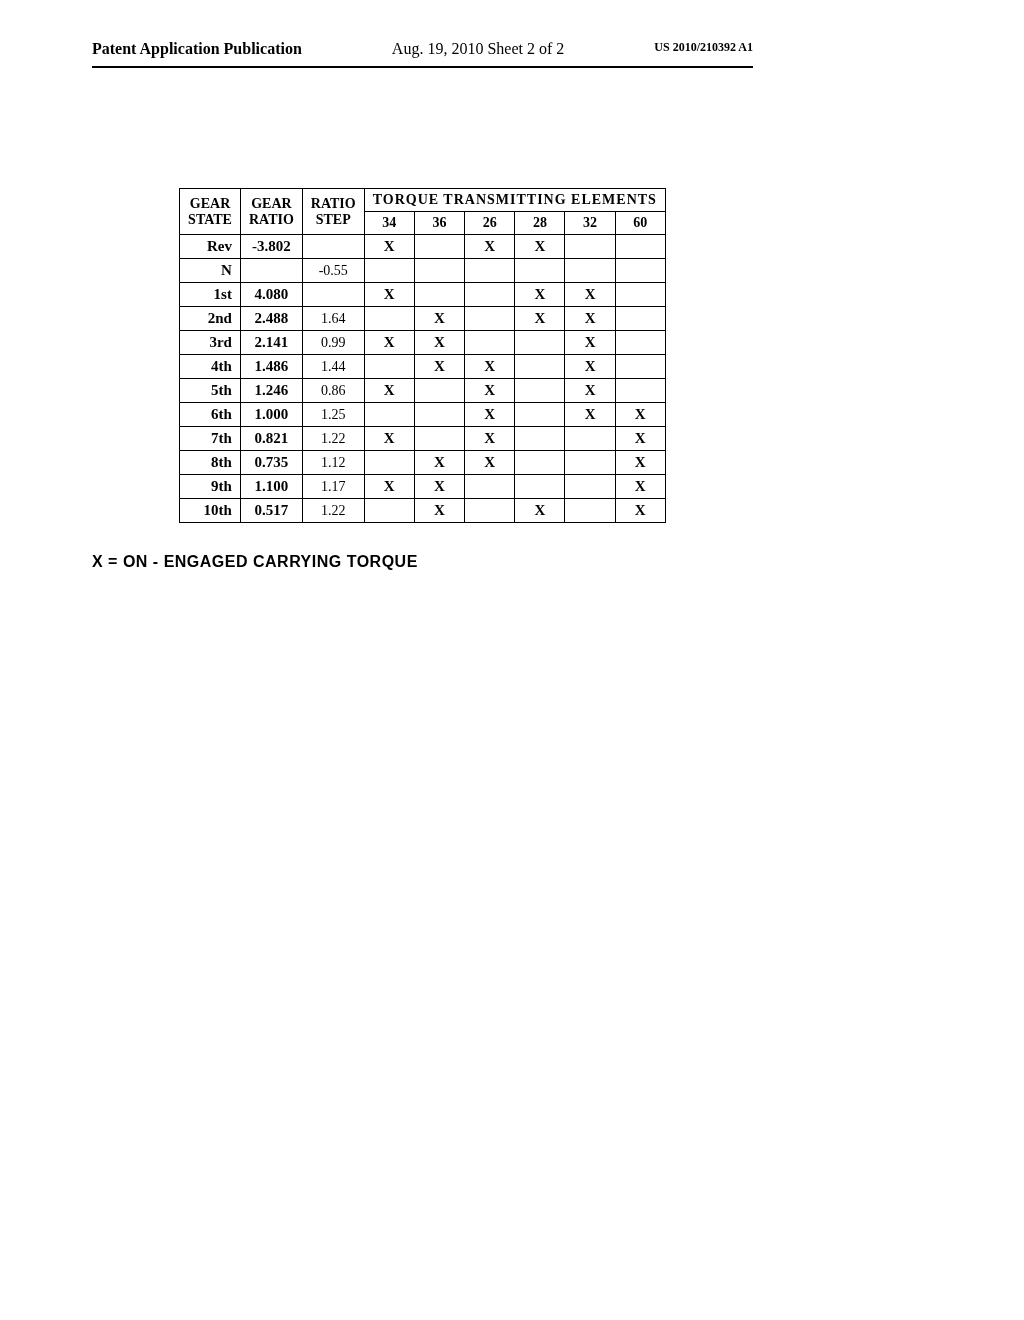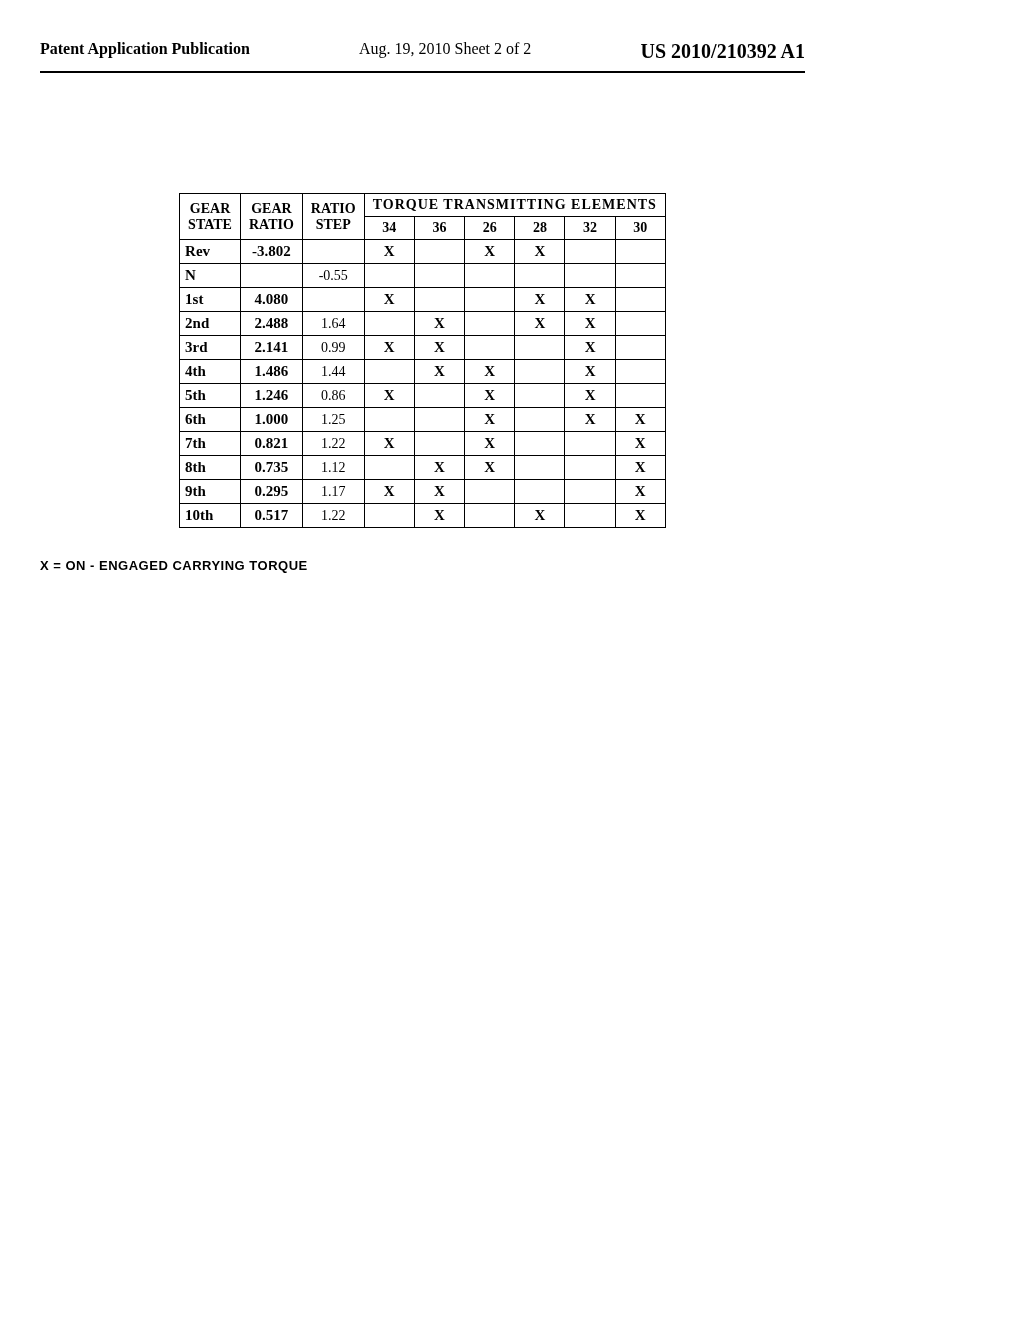--- a/index.html
+++ b/index.html
@@ -8,21 +8,21 @@
       font-family: 'Times New Roman', Times, serif;
       width: 1024px;
       min-height: 1320px;
       position: relative;
       color: #000;
     }
 
     .page {
       width: 845px;
       min-height: 1320px;
-      padding: 40px 40px;
+      padding: 40px 92px;
       position: relative;
     }
 
     .header {
       display: flex;
       justify-content: space-between;
       align-items: flex-start;
       border-bottom: 2px solid #000;
       padding-bottom: 8px;
       margin-bottom: 40px;
@@ -32,21 +32,21 @@
       font-size: 16px;
       font-weight: bold;
     }
 
     .header-center {
       font-size: 16px;
       text-align: center;
     }
 
     .header-right {
-      font-size: 20px;
+      font-size: 12px;
       font-weight: bold;
     }
 
     .content-area {
       margin-top: 120px;
     }
 
     
     .gear-table {
       border-collapse: collapse;
@@ -68,37 +68,37 @@
       padding: 3px 8px;
     }
 
     .gear-table .col-header {
       font-size: 14px;
       font-weight: bold;
     }
 
     .gear-table .gear-state {
       font-weight: bold;
-      text-align: left;
+      text-align: right;
       padding-left: 5px;
     }
 
     .gear-table .gear-ratio {
       font-weight: bold;
     }
 
     .gear-table .ratio-step {
       font-size: 14px;
     }
 
     .bold { font-weight: bold; }
 
     .legend {
       margin-top: 30px;
-      font-size: 13px;
+      font-size: 16px;
       font-weight: bold;
       font-family: Arial, sans-serif;
       letter-spacing: 0.5px;
     }
 
     .legend p {
       margin-bottom: 2px;
     }
 
     .figure-label {
@@ -130,21 +130,21 @@
     <td rowspan="2" class="col-header">GEAR<br>RATIO</td>
     <td rowspan="2" class="col-header">RATIO<br>STEP</td>
     <td colspan="6" class="header-span col-header">TORQUE TRANSMITTING ELEMENTS</td>
   </tr>
           <tr>
             <td class="col-header">34</td>
             <td class="col-header">36</td>
             <td class="col-header">26</td>
             <td class="col-header">28</td>
             <td class="col-header">32</td>
-            <td class="col-header">30</td>
+            <td class="col-header">60</td>
           </tr>
           <tr>
             <td class="gear-state bold">Rev</td>
             <td class="gear-ratio bold">-3.802</td>
             <td class="ratio-step"></td>
             <td style="font-weight: bold;">X</td>
             <td style="font-weight: bold;"></td>
             <td style="font-weight: bold;">X</td>
             <td style="font-weight: bold;">X</td>
             <td style="font-weight: bold;"></td>
@@ -244,21 +244,21 @@
             <td class="ratio-step">1.12</td>
             <td style="font-weight: bold;"></td>
             <td style="font-weight: bold;">X</td>
             <td style="font-weight: bold;">X</td>
             <td style="font-weight: bold;"></td>
             <td style="font-weight: bold;"></td>
             <td style="font-weight: bold;">X</td>
           </tr>
           <tr>
             <td class="gear-state bold">9th</td>
-            <td class="gear-ratio bold">0.295</td>
+            <td class="gear-ratio bold">1.100</td>
             <td class="ratio-step">1.17</td>
             <td style="font-weight: bold;">X</td>
             <td style="font-weight: bold;">X</td>
             <td style="font-weight: bold;"></td>
             <td style="font-weight: bold;"></td>
             <td style="font-weight: bold;"></td>
             <td style="font-weight: bold;">X</td>
           </tr>
           <tr>
             <td class="gear-state bold">10th</td>

